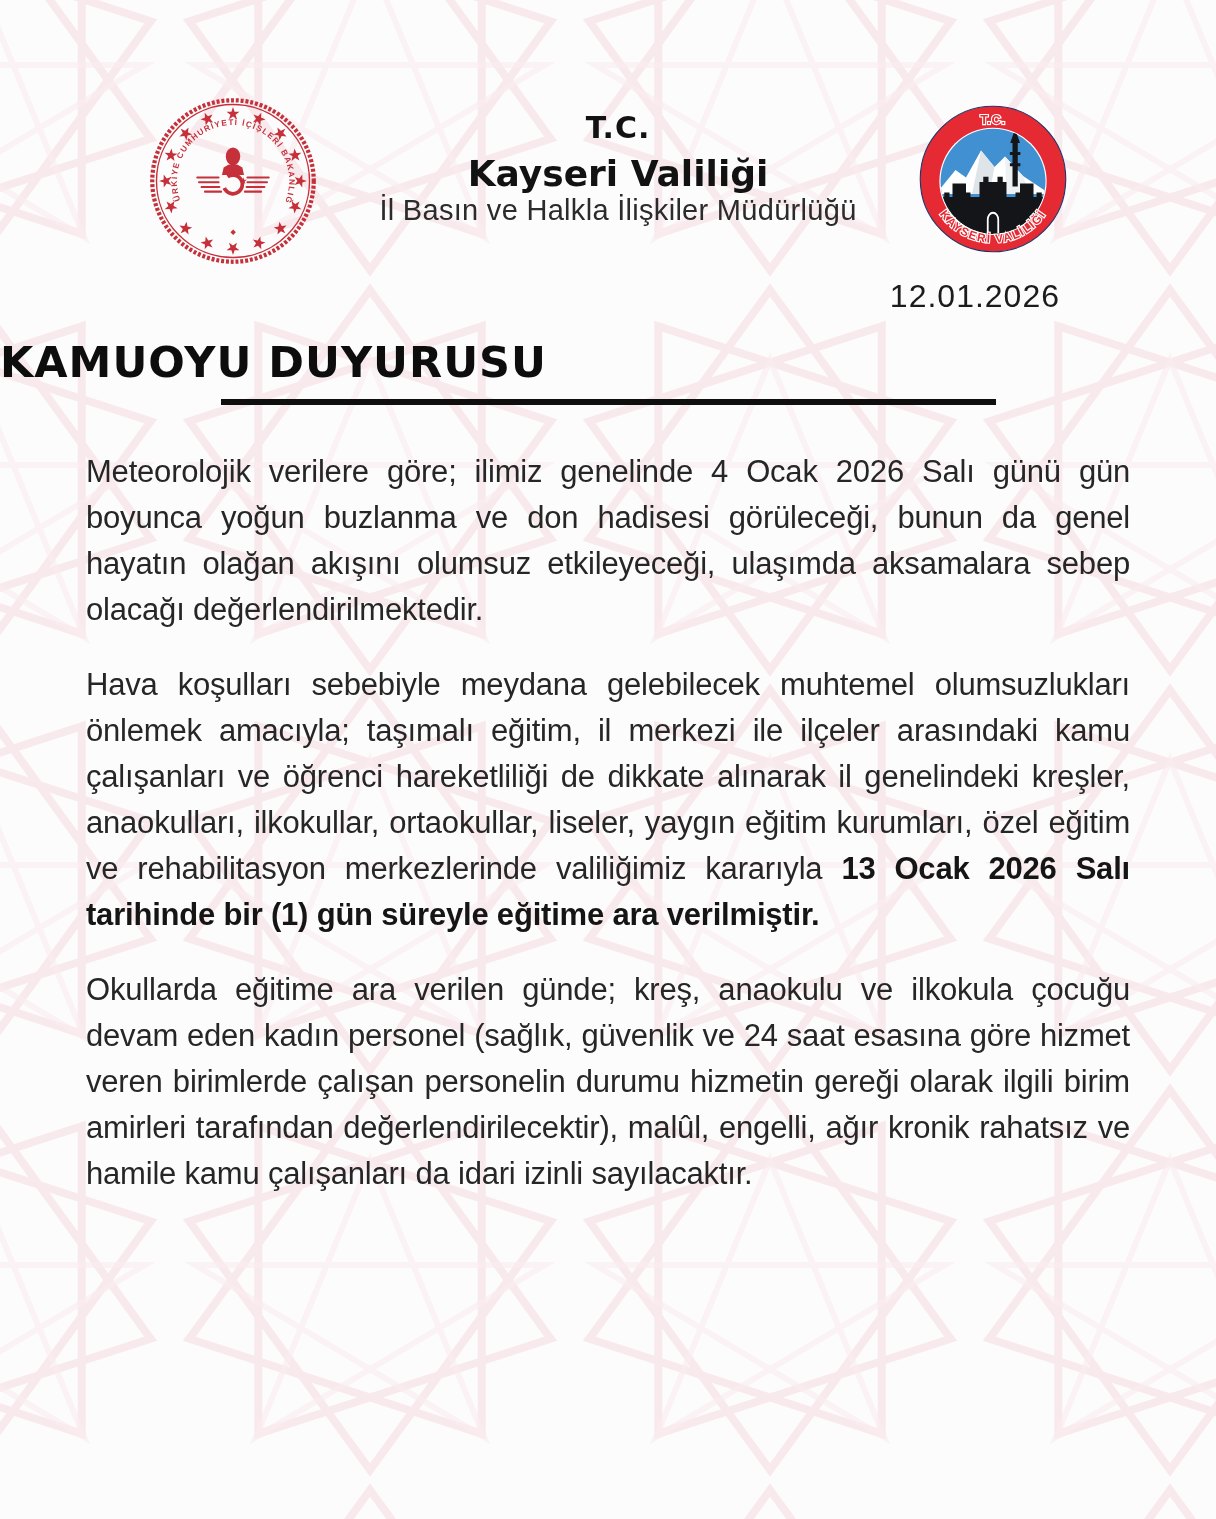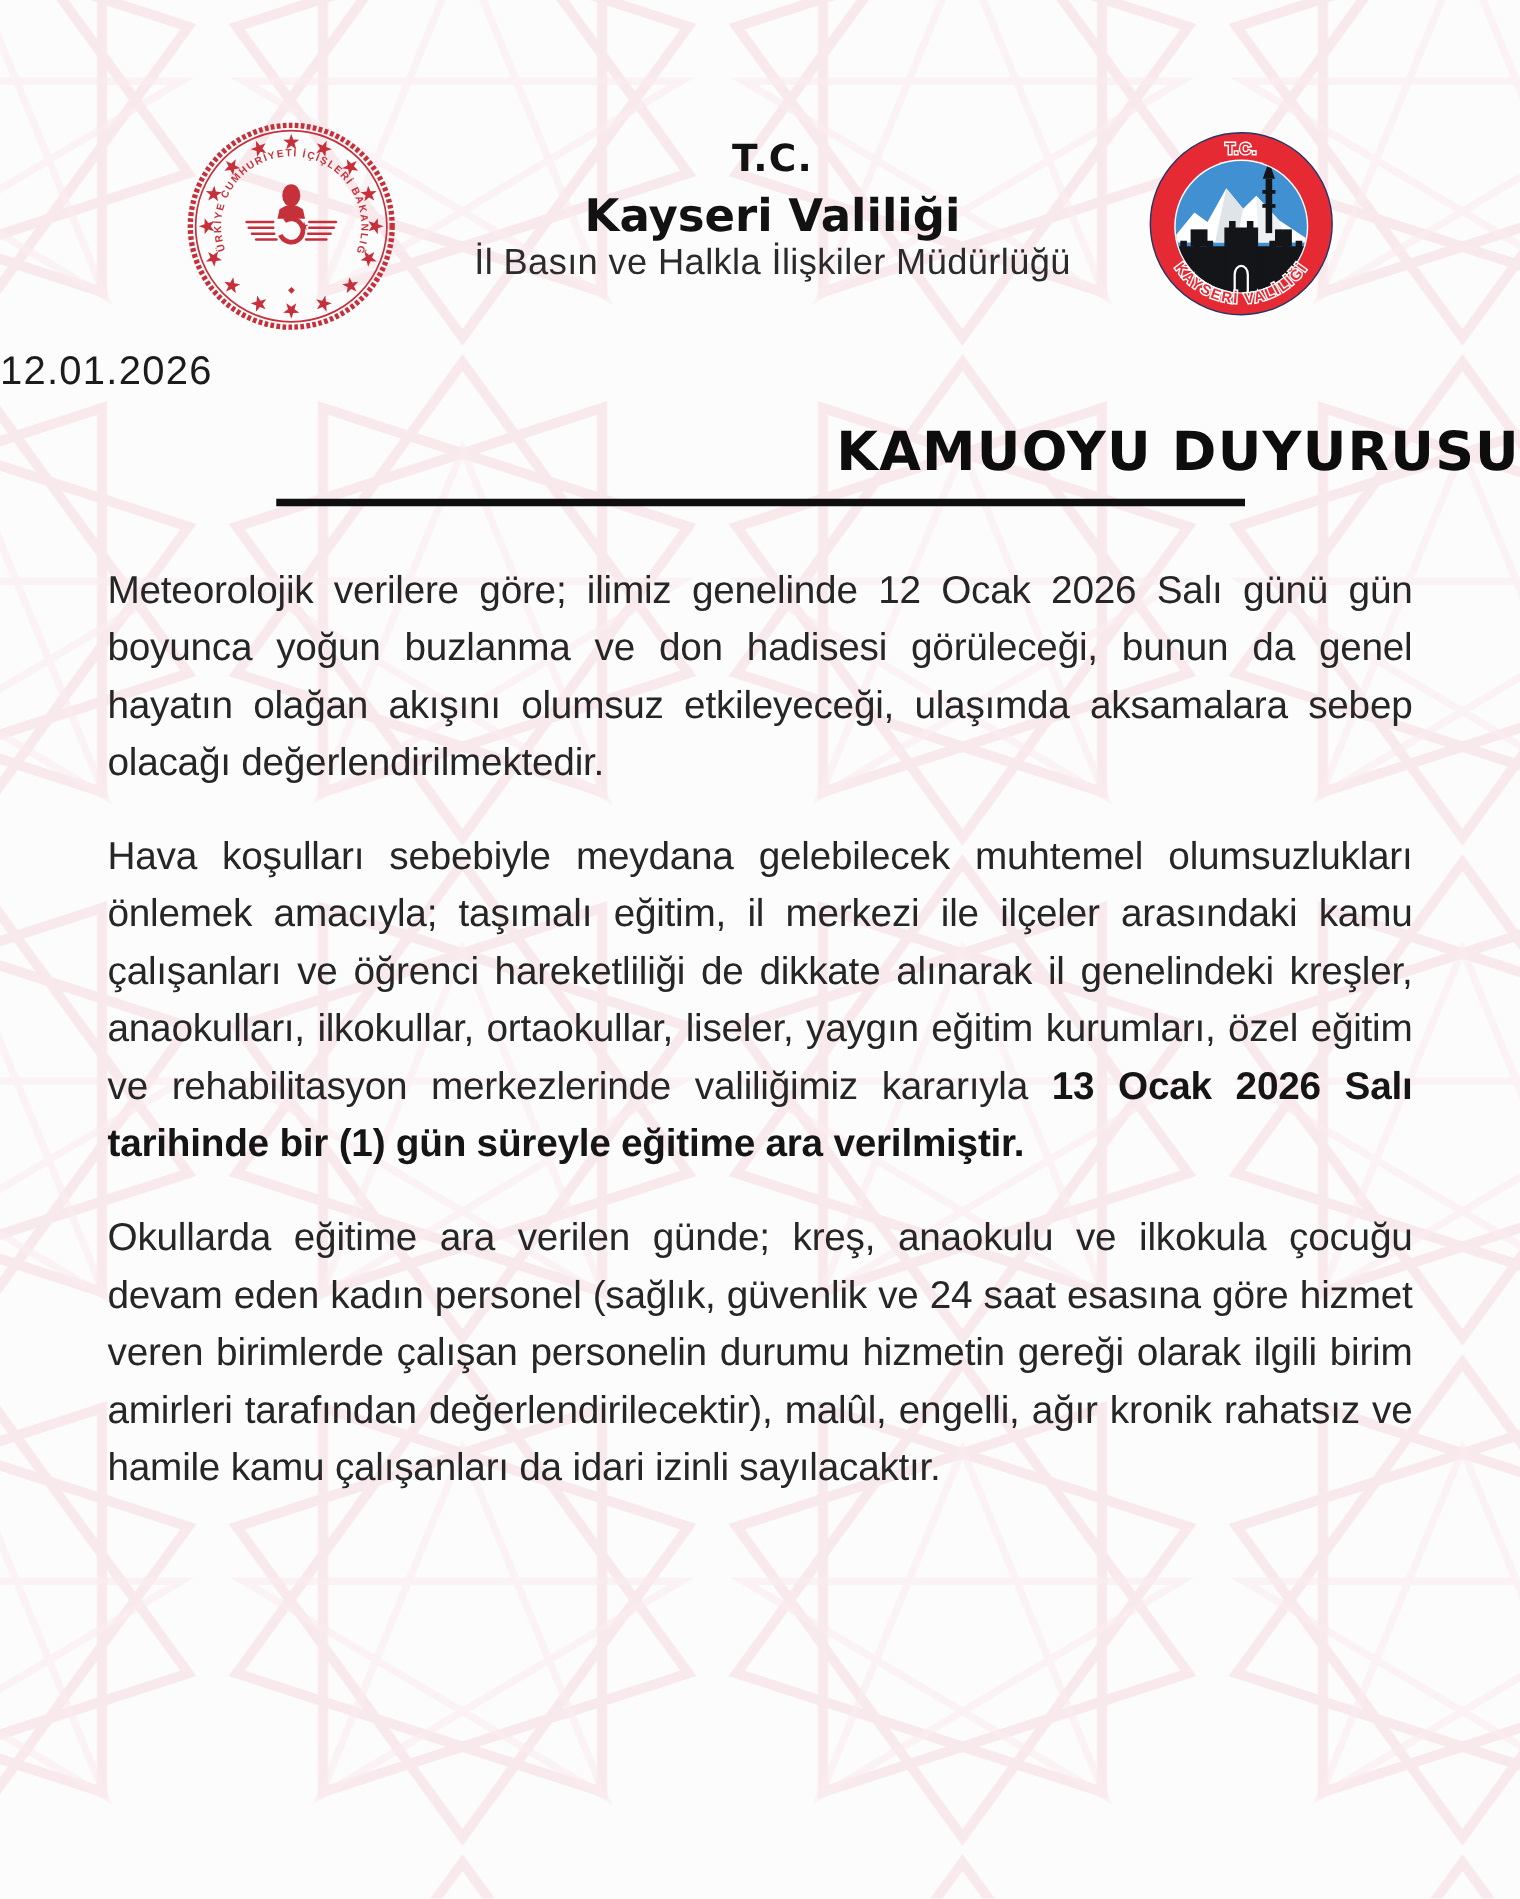--- a/index.html
+++ b/index.html
@@ -49,29 +49,29 @@
     margin-top: 8px;
     color: #121212;
   }
   .dept-line {
     font-size: 29px;
     font-weight: 400;
     color: #2b2b2b;
     letter-spacing: 0.3px;
   }
   .date-row {
-    text-align: left;
+    text-align: right;
     padding-right: 156px;
     margin-top: 12px;
     font-size: 32px;
     letter-spacing: 1px;
     color: #1c1c1c;
   }
   .title-block {
-    text-align: right;
+    text-align: left;
     margin-top: 22px;
   }
   .doc-title {
     margin: 0;
     font-family: "DejaVu Sans", sans-serif;
     font-weight: 800;
     font-size: 43px;
     letter-spacing: 1px;
     color: #0d0d0d;
   }
@@ -215,21 +215,21 @@
   <div class="date-row">
     <span>12.01.2026</span>
   </div>
 
   <div class="title-block">
     <h1 class="doc-title">KAMUOYU DUYURUSU</h1>
     <div class="title-underline"></div>
   </div>
 
   <main class="body-text">
-    <p class="body-par"><span>Meteorolojik verilere göre; ilimiz genelinde 12 Ocak 2026 Salı günü gün boyunca yoğun buzlanma ve don hadisesi görüleceği, bunun da genel hayatın olağan akışını olumsuz etkileyeceği, ulaşımda aksamalara sebep olacağı değerlendirilmektedir.</span><strong></strong></p>
+    <p class="body-par"><span>Meteorolojik verilere göre; ilimiz genelinde 4 Ocak 2026 Salı günü gün boyunca yoğun buzlanma ve don hadisesi görüleceği, bunun da genel hayatın olağan akışını olumsuz etkileyeceği, ulaşımda aksamalara sebep olacağı değerlendirilmektedir.</span><strong></strong></p>
 
     <p class="body-par"><span>Hava koşulları sebebiyle meydana gelebilecek muhtemel olumsuzlukları önlemek amacıyla; taşımalı eğitim, il merkezi ile ilçeler arasındaki kamu çalışanları ve öğrenci hareketliliği de dikkate alınarak il genelindeki kreşler, anaokulları, ilkokullar, ortaokullar, liseler, yaygın eğitim kurumları, özel eğitim ve rehabilitasyon merkezlerinde valiliğimiz kararıyla </span><strong>13 Ocak 2026 Salı tarihinde bir (1) gün süreyle eğitime ara verilmiştir.</strong></p>
 
     <p class="body-par"><span>Okullarda eğitime ara verilen günde; kreş, anaokulu ve ilkokula çocuğu devam eden kadın personel (sağlık, güvenlik ve 24 saat esasına göre hizmet veren birimlerde çalışan personelin durumu hizmetin gereği olarak ilgili birim amirleri tarafından değerlendirilecektir), malûl, engelli, ağır kronik rahatsız ve hamile kamu çalışanları da idari izinli sayılacaktır.</span><strong></strong></p>
 
   </main>
 
 </div>
 
 </body></html>

